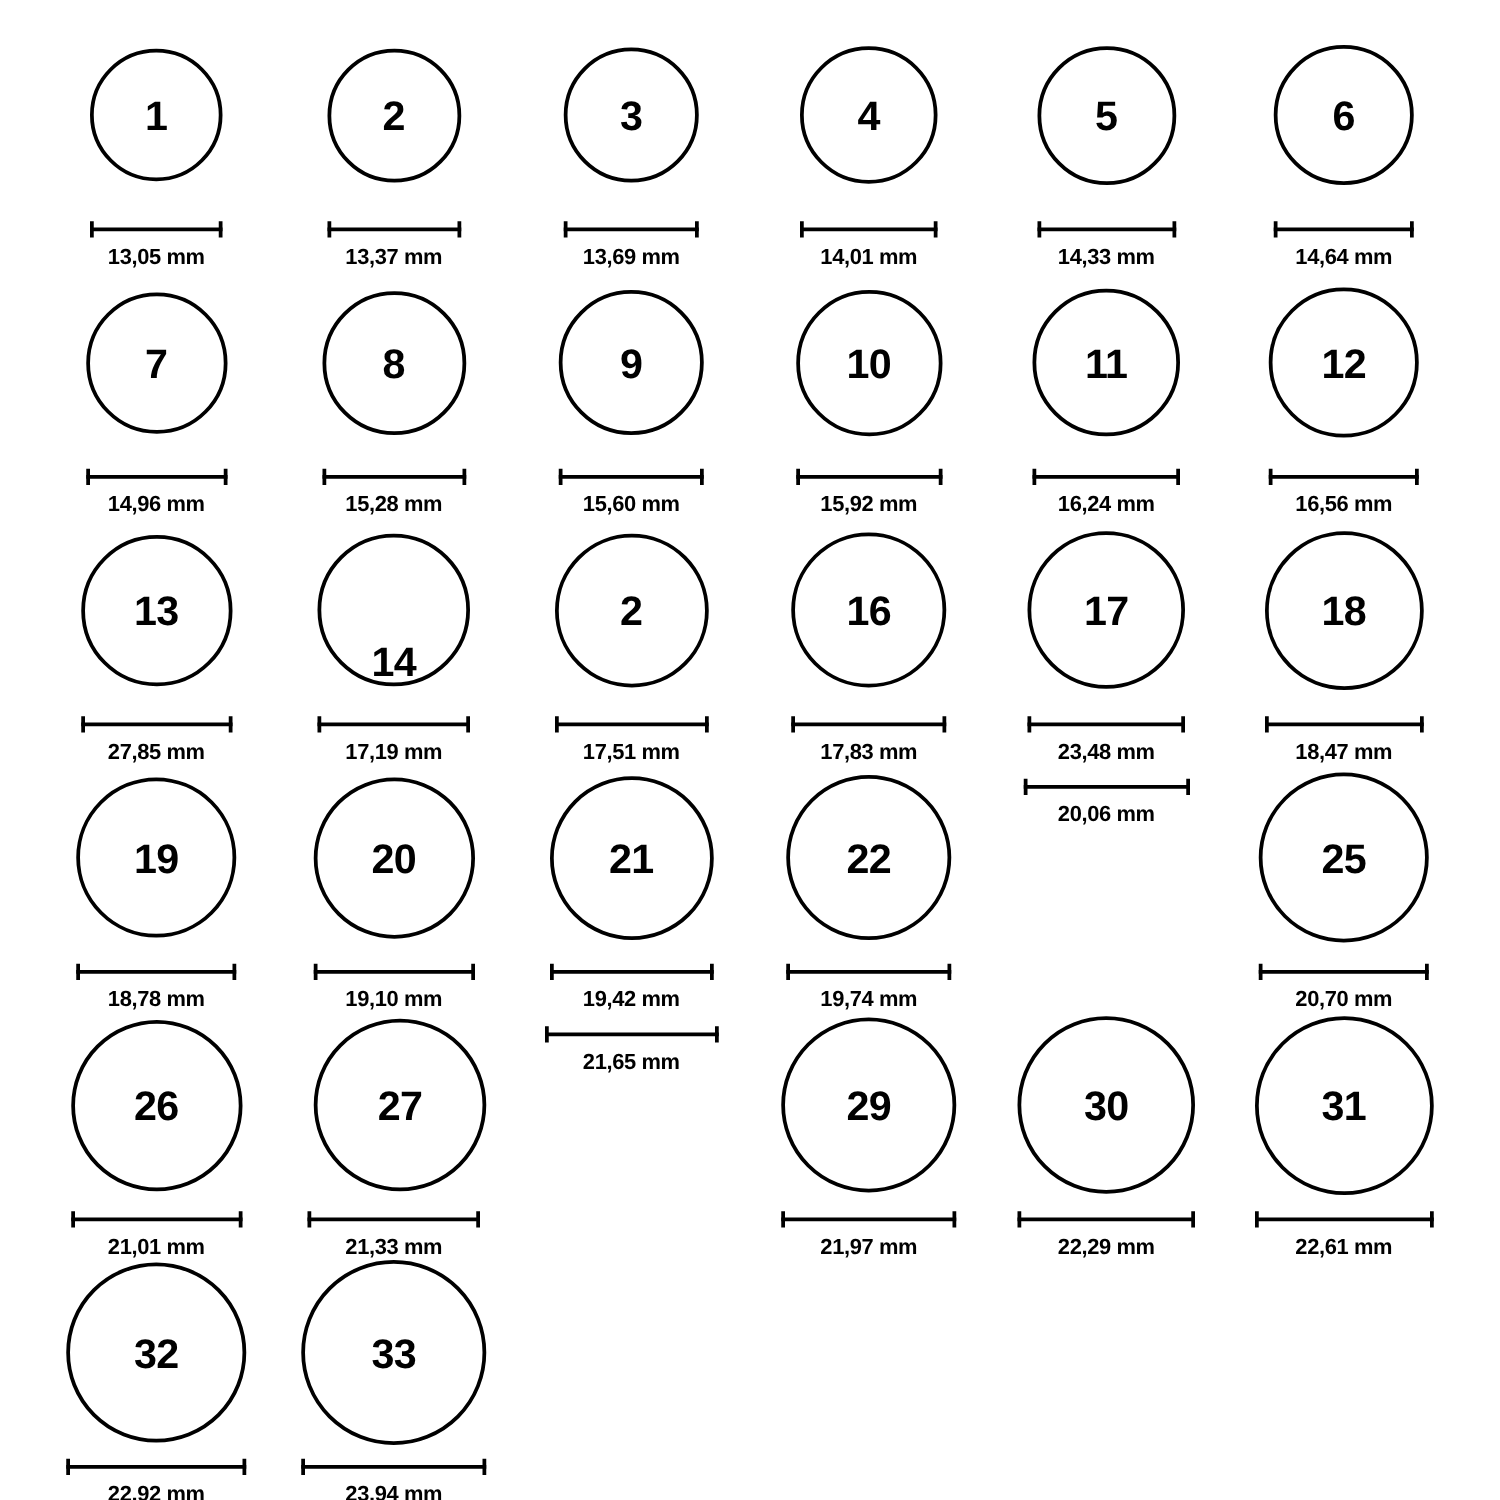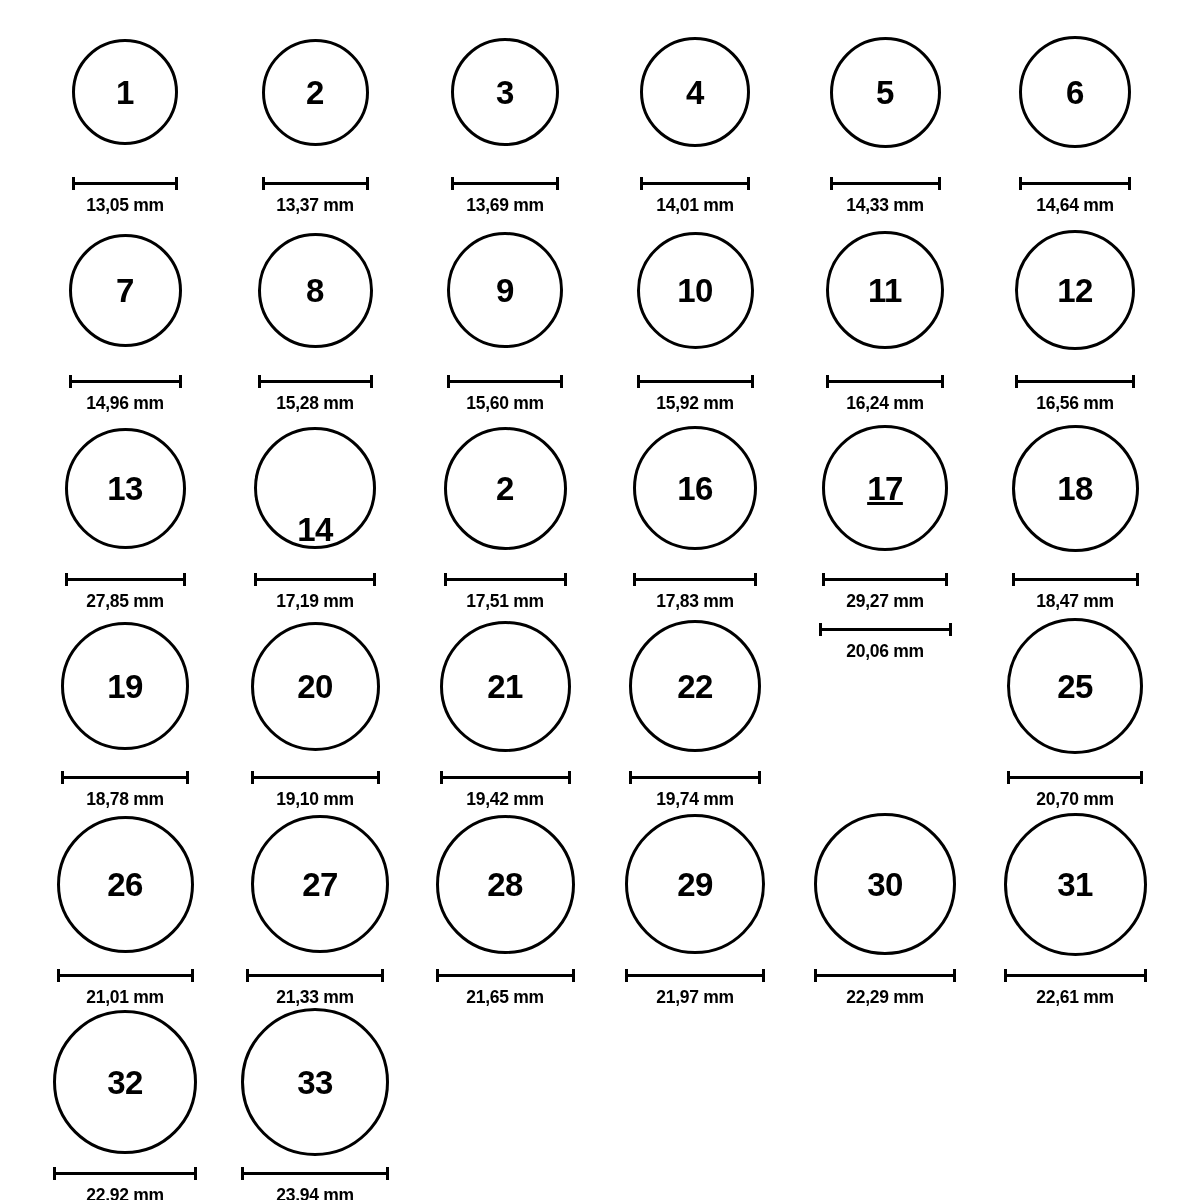--- a/index.html
+++ b/index.html
@@ -269,28 +269,28 @@
             <span class="size-number">16</span>
           </div>
         </div>
         <div class="measure">
           <div class="bar" style="width: 124px;"></div>
         </div>
         <div class="mm-label">17,83 mm</div>
       </div>
       <div class="ring-cell">
         <div class="circle-wrap" style="height: 148px; width: 148px;">
-          <div class="circle" style="width: 126px; height: 126px; text-decoration: underline;">
+          <div class="circle" style="width: 126px; height: 126px;">
             <span class="size-number">17</span>
           </div>
         </div>
         <div class="measure">
           <div class="bar" style="width: 126px;"></div>
         </div>
-        <div class="mm-label">29,27 mm</div>
+        <div class="mm-label">23,48 mm</div>
       </div>
       <div class="ring-cell">
         <div class="circle-wrap" style="height: 148px; width: 148px;">
           <div class="circle" style="width: 127px; height: 127px;">
             <span class="size-number">18</span>
           </div>
         </div>
         <div class="measure">
           <div class="bar" style="width: 127px;"></div>
         </div>
@@ -373,25 +373,20 @@
           <div class="circle" style="width: 138px; height: 138px;">
             <span class="size-number">27</span>
           </div>
         </div>
         <div class="measure">
           <div class="bar" style="width: 138px;"></div>
         </div>
         <div class="mm-label">21,33 mm</div>
       </div>
       <div class="ring-cell">
-        <div class="circle-wrap" style="height: 148px; width: 148px;">
-          <div class="circle" style="width: 139px; height: 139px;">
-            <span class="size-number">28</span>
-          </div>
-        </div>
         <div class="measure">
           <div class="bar" style="width: 139px;"></div>
         </div>
         <div class="mm-label">21,65 mm</div>
       </div>
       <div class="ring-cell">
         <div class="circle-wrap" style="height: 148px; width: 148px;">
           <div class="circle" style="width: 140px; height: 140px;">
             <span class="size-number">29</span>
           </div>

